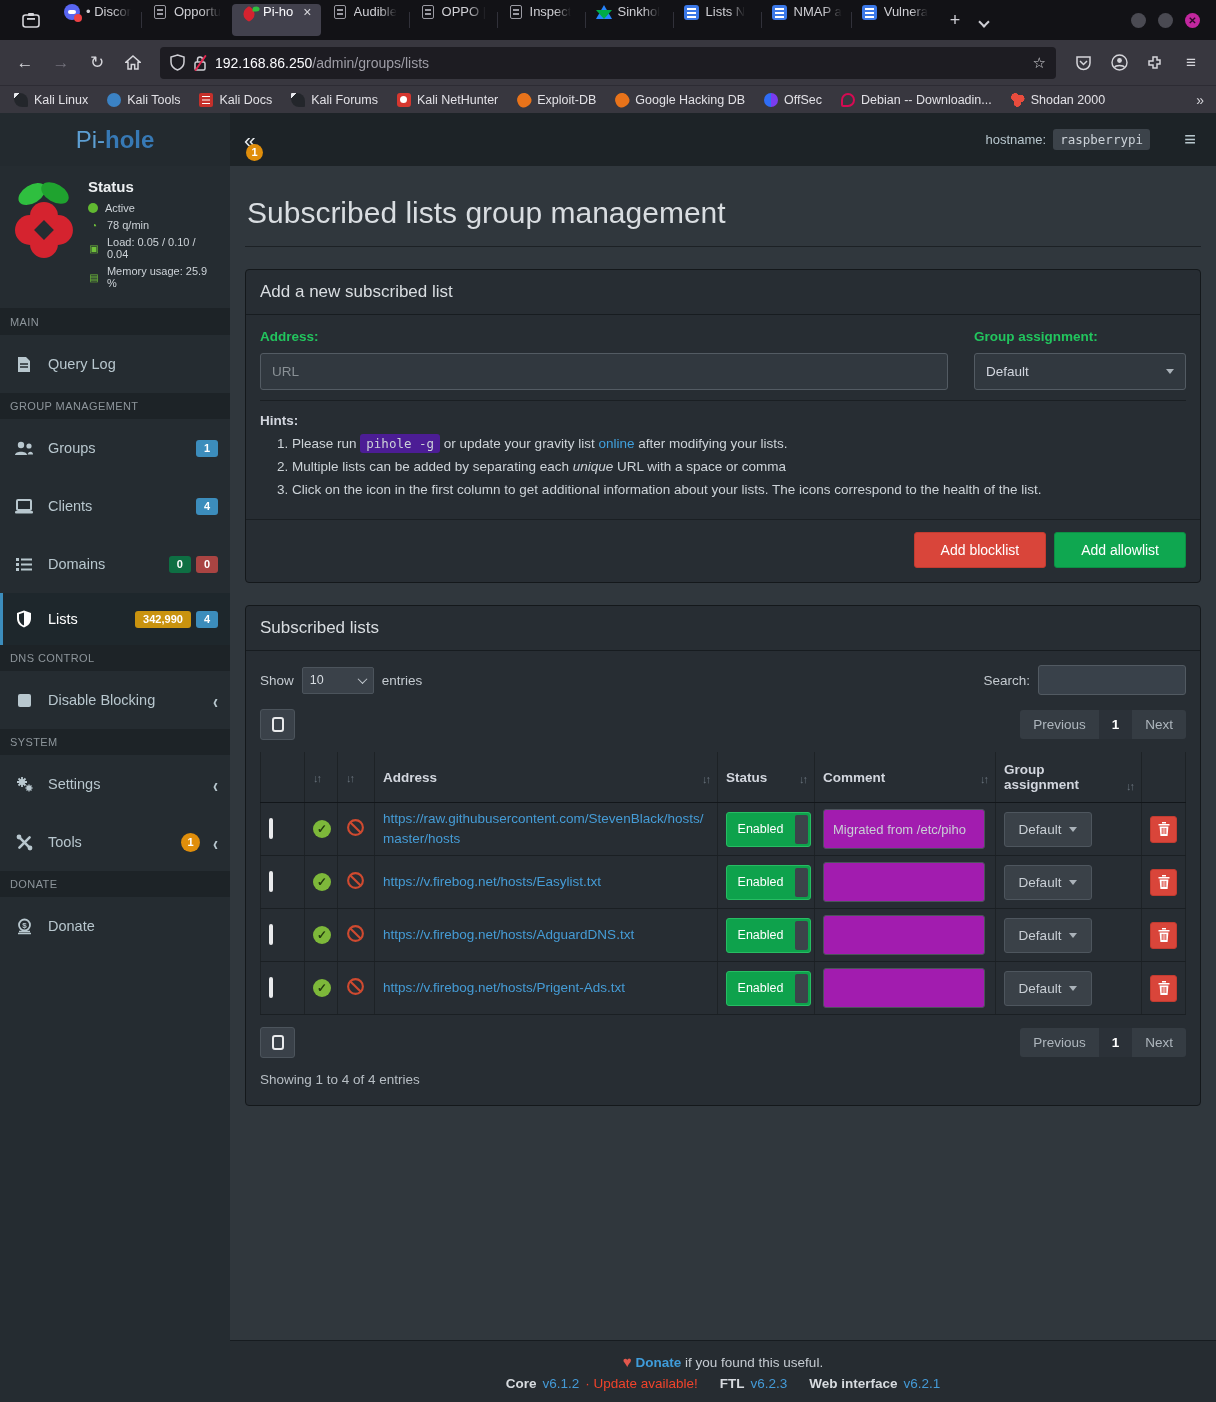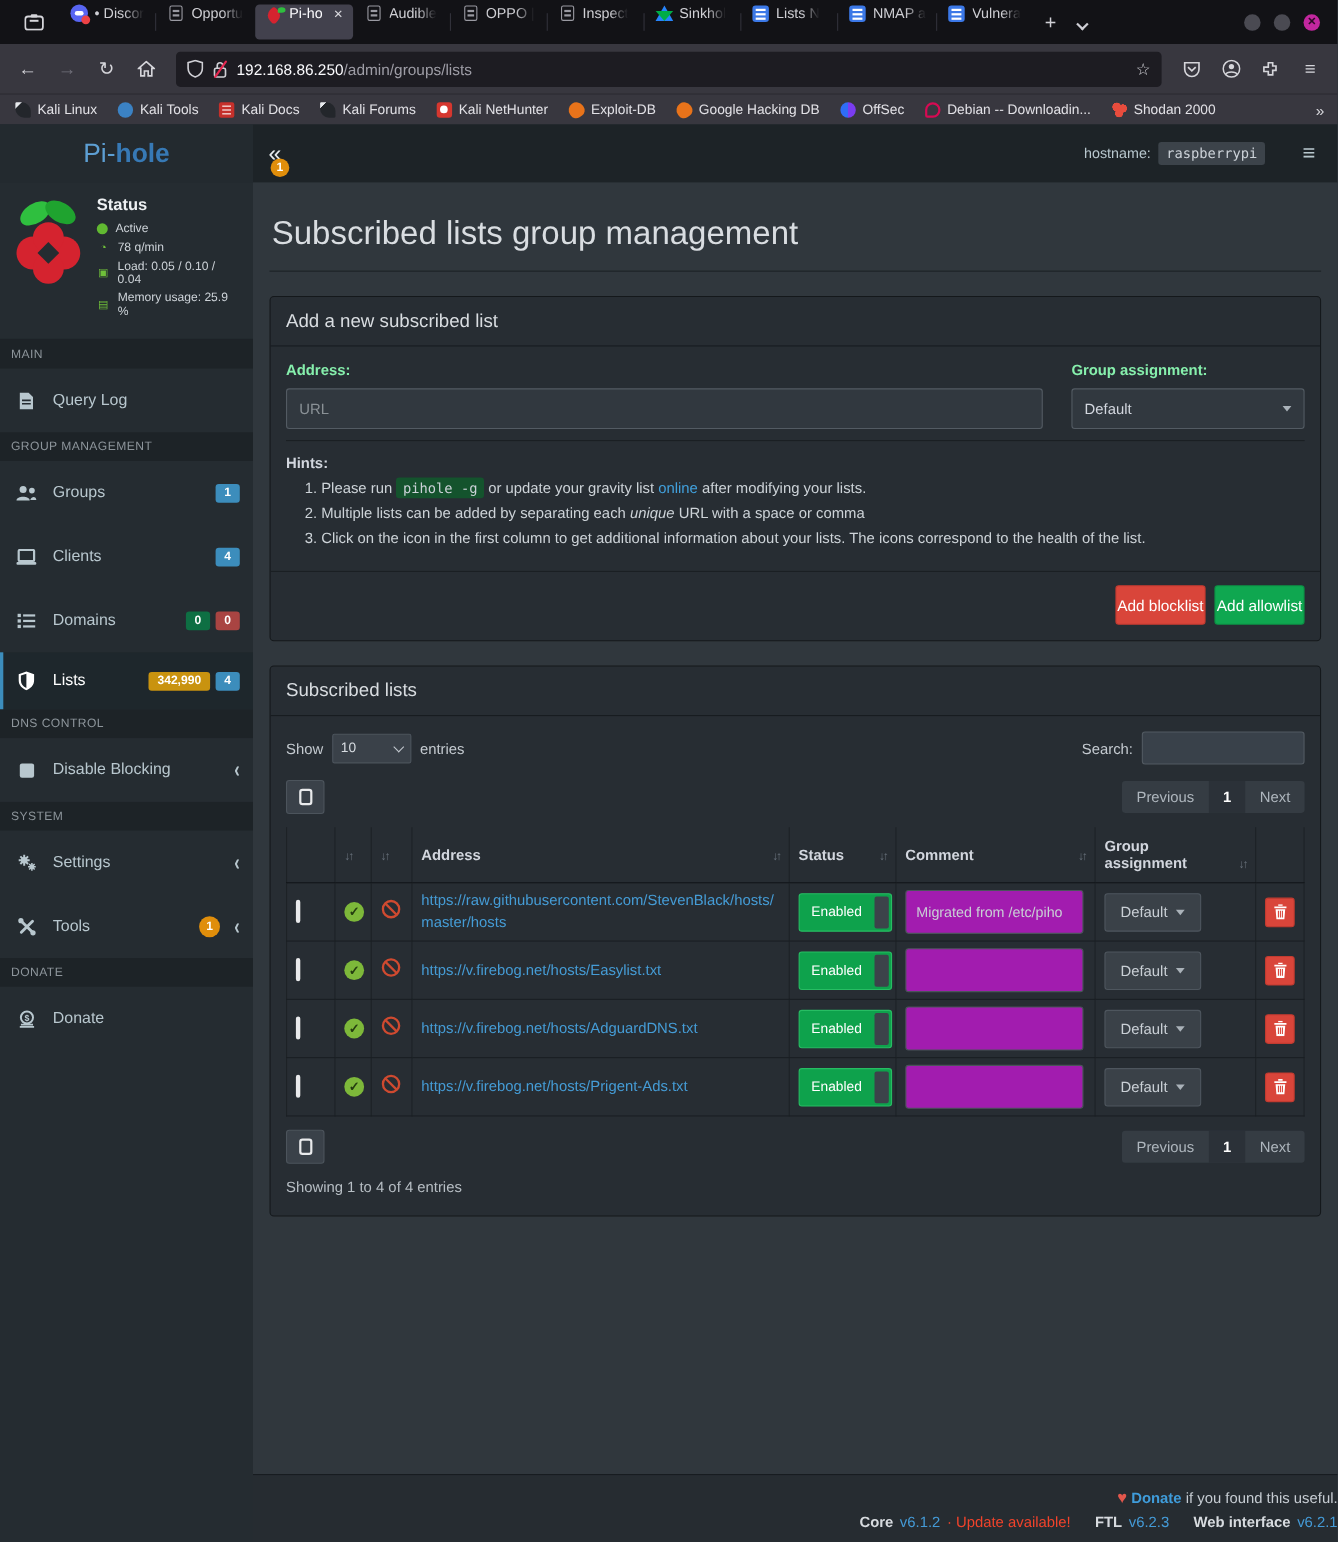--- a/index.html
+++ b/index.html
@@ -96,36 +96,36 @@
 
   .content { flex:1; padding:14px 15px 0; background:#30373d; overflow:hidden; }
   .page-title { font-size:30px; font-weight:400; color:#d9dde1; margin:16px 0 16px 2px; }
   .title-rule { border:none; border-top:1px solid #1c2125; margin:0 0 22px; }
 
   .panel { background:#272d33; border:1px solid #14181b; border-radius:4px; margin-bottom:22px; }
   .panel-h { padding:12px 14px; font-size:17px; color:#d9dde1; border-bottom:1px solid #171c20; }
   .panel-b { padding:14px; }
 
   .form-row { display:flex; gap:26px; padding-bottom:10px; border-bottom:1px solid #1a1f23; margin-bottom:12px; }
-  .fcol label { display:block; font-size:13.5px; font-weight:bold; color:#86efac; margin-bottom:9px; }
+  .fcol label { display:block; font-size:13.5px; font-weight:bold; color:#22c55e; margin-bottom:9px; }
   .fcol input, .selbox { width:100%; height:37px; background:#31383f; border:1px solid #535b63; border-radius:3px; color:#d2d6de; font-size:13.5px; padding:0 11px; font-family:"Liberation Sans", sans-serif; }
   .fcol input::placeholder { color:#8a9196; }
   .f-address { flex:1; }
   .f-comment { width:228px; }
   .f-group { width:212px; }
   .selbox { display:flex; align-items:center; justify-content:space-between; }
   .caret { width:0; height:0; border-left:4.5px solid transparent; border-right:4.5px solid transparent; border-top:5px solid #aab2b9; }
 
   .hints-title { font-weight:bold; font-size:13.5px; color:#d2d6de; margin:2px 0 8px; }
   .hints ol { margin-left:32px; font-size:13.5px; color:#cdd3d8; }
   .hints li { margin-bottom:8px; }
-  .code { font-family:"DejaVu Sans Mono", monospace; font-size:12.5px; background:#14532d; color:#ccd2d8; padding:2px 6px; border-radius:3px; }
+  .code { font-family:"DejaVu Sans Mono", monospace; font-size:12.5px; background:#4c1d95; color:#ccd2d8; padding:2px 6px; border-radius:3px; }
   a.link { color:#41a0dc; text-decoration:none; }
   .panel-f { padding:12px 14px 14px; display:flex; justify-content:flex-end; gap:8px; border-top:1px solid #1a1f23; }
-  .btn { border:none; border-radius:3px; color:#fff; font-size:14px; padding:9px 1px; font-family:"Liberation Sans", sans-serif; }
+  .btn { border:none; border-radius:3px; color:#fff; font-size:14px; padding:9px 26px; font-family:"Liberation Sans", sans-serif; }
   .btn-red { background:#d9453a; border:1px solid #c23b30; }
   .btn-green { background:#0fa750; border:1px solid #0c8f44; }
 
   
   .dt-controls { display:flex; align-items:center; font-size:13.5px; color:#c4cad0; margin-bottom:14px; }
   .show-select { width:72px; height:27px; background:#3a4149; border:1px solid #4c545c; border-radius:2px; color:#d7dce1; font-size:12.5px; display:flex; align-items:center; justify-content:space-between; padding:0 7px; margin:0 8px; }
   .vchev { width:7px; height:7px; border-right:1.6px solid #c3c9cf; border-bottom:1.6px solid #c3c9cf; transform:rotate(45deg) translate(-1px,-1px); }
   .searchwrap { margin-left:auto; display:flex; align-items:center; gap:8px; }
   .search-input { width:148px; height:30px; background:#39414a; border:1px solid #525a62; border-radius:3px; color:#d2d6de; padding:0 8px; font-size:13px; }
   .dt-row2 { display:flex; align-items:center; justify-content:space-between; margin-bottom:12px; }
@@ -147,21 +147,21 @@
   .urllink { color:#459cd6; font-size:13.5px; text-decoration:none; word-break:break-all; line-height:1.45; }
   .toggle { position:relative; width:85px; height:35px; background:#0ea24c; border:1px solid #27bd63; border-radius:3px; color:#fff; font-size:12.5px; display:flex; align-items:center; justify-content:center; padding-right:16px; }
   .toggle .handle { position:absolute; right:2px; top:2px; bottom:2px; width:13px; background:#3c434a; border-radius:2px; }
   .cmt-input { width:162px; height:40px; background:#a21caf; border:1px solid #4b535b; border-radius:3px; color:#c9cfd5; font-size:13px; padding:0 9px; font-family:"Liberation Sans", sans-serif; }
   .cmt-input::placeholder { color:#7b838a; }
   .grp-btn { width:88px; height:35px; background:#3a4148; border:1px solid #4e565e; border-radius:3px; color:#c9cfd5; font-size:13.5px; display:flex; align-items:center; justify-content:center; gap:8px; }
   .del-btn { width:27px; height:27px; background:#d9453a; border:1px solid #c23b30; border-radius:3px; display:flex; align-items:center; justify-content:center; }
   .showing { font-size:13.5px; color:#b7bec4; margin:14px 0 4px; }
   .dt-bottom { display:flex; align-items:center; justify-content:space-between; margin-top:12px; }
 
-  footer { height:62px; background:#262c31; border-top:1px solid #171c20; display:flex; flex-direction:column; align-items:flex-end; justify-content:center; gap:6px; font-size:13.5px; color:#c6ccd2; }
+  footer { height:62px; background:#262c31; border-top:1px solid #171c20; display:flex; flex-direction:column; align-items:center; justify-content:center; gap:6px; font-size:13.5px; color:#c6ccd2; }
   .heart { color:#e2574c; font-size:15px; }
   .f-link { color:#3f9cda; font-weight:bold; text-decoration:none; }
   .f-bold { color:#d7dbdf; font-weight:bold; }
   .f-ver { color:#449ad6; }
   .f-upd { color:#f1432b; }
   .f-line2 { display:flex; gap:6px; align-items:center; }
   .gap { width:10px; }
 </style>
 </head>
 <body>

